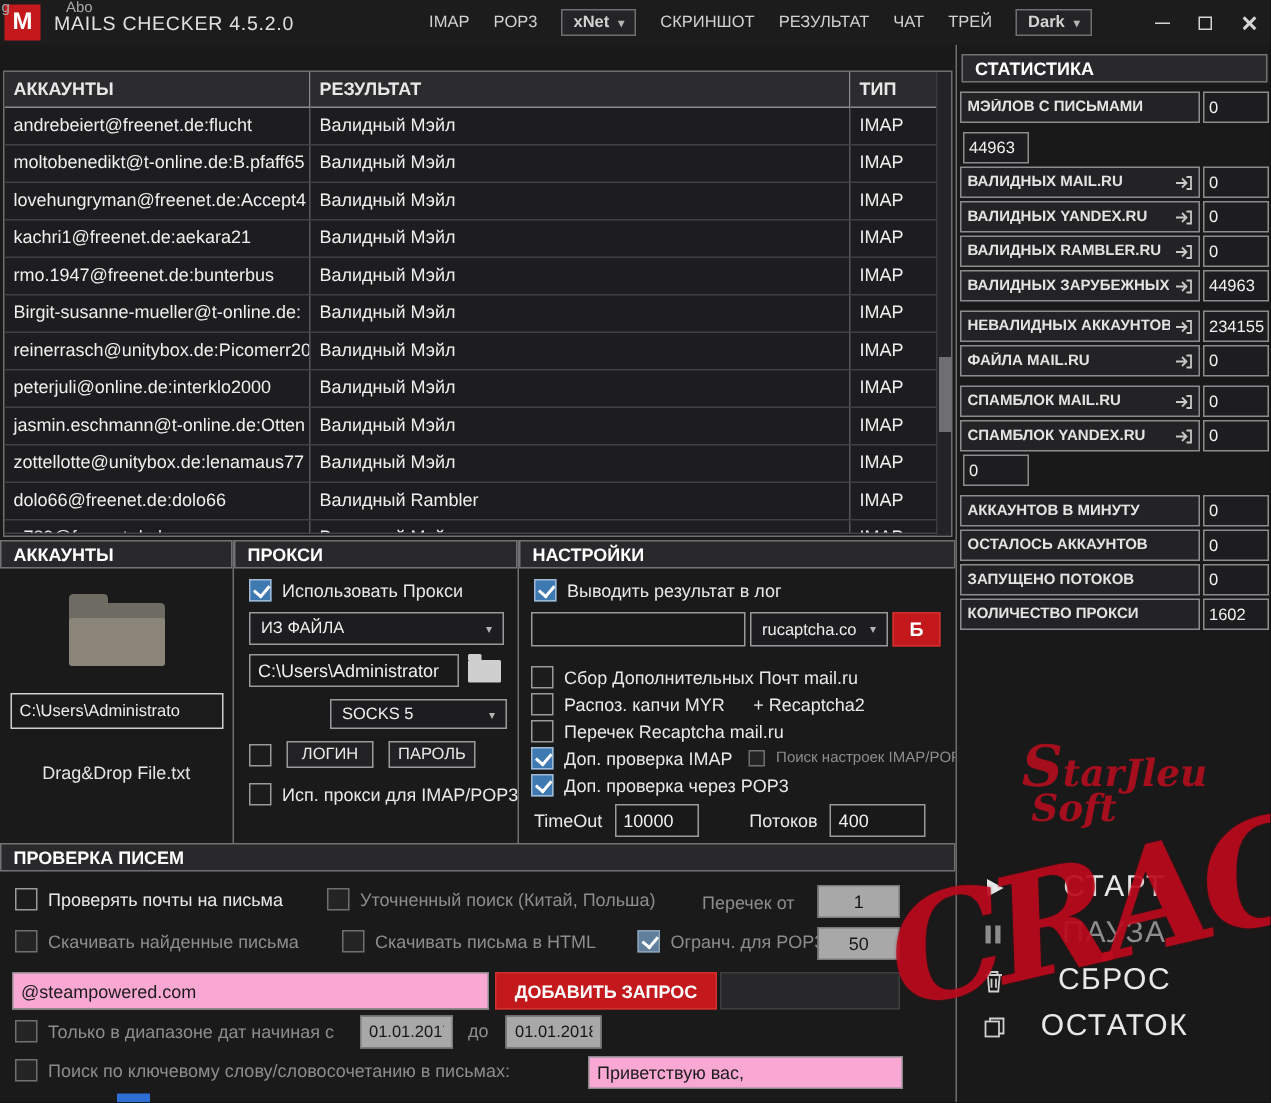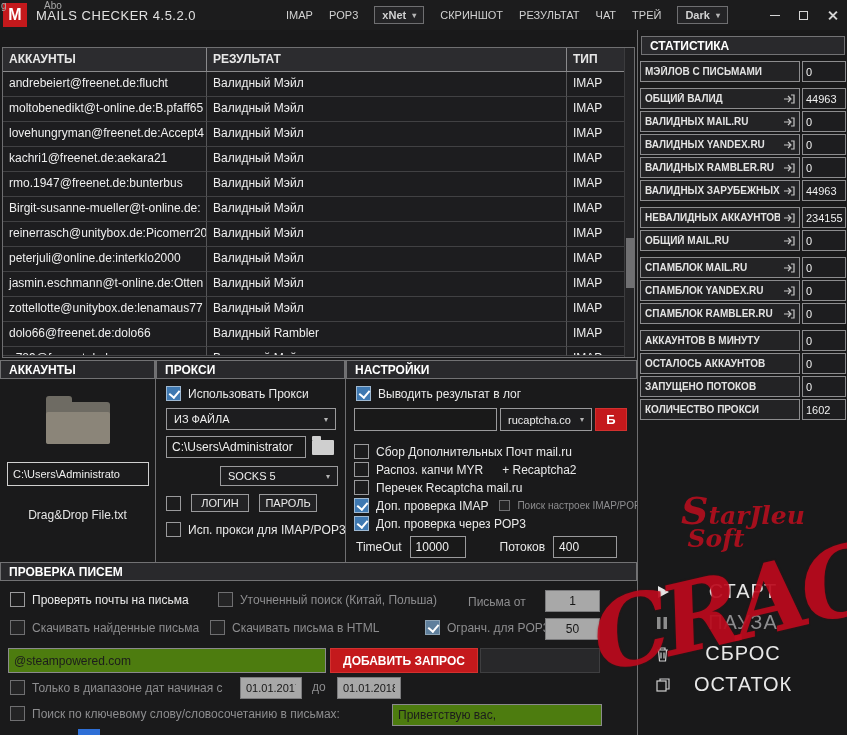--- a/index.html
+++ b/index.html
@@ -54,21 +54,21 @@
   .cb.on.muted { background:#5f7f9c; border-color:#8da3b5; }
   .cb.dim { border-color:#6f6f71; background:#242425; }
   .cb.tiny { width:11px; height:11px; }
   .lbl { font-size:12px; color:#e9e9e9; }
   .lbl.dim { color:#8d8d8f; }
   .lbl.sm { font-size:10px; }
 
   .inp { border:1px solid #9a9a9c; background:#191919; color:#f0f0f0; font-size:12px; font-family:inherit; padding:0 5px; height:22px; outline:none; }
   .inp.center { text-align:left; }
   .inp.gray { background:#a8a8a8; border:1px solid #7b7b7d; color:#161616; text-align:center; }
-  .inp.light { background:#4d7c0f; border:1px solid #8a8a8c; color:#1c1c1c; }
+  .inp.light { background:#f9a8d4; border:1px solid #8a8a8c; color:#1c1c1c; }
   .combo { display:flex; align-items:center; justify-content:space-between; border:1px solid #9a9a9c; background:#1d1d1f; color:#eee; font-size:11px; padding:0 7px; height:22px; cursor:pointer; position:absolute; }
   .btn { display:flex; align-items:center; justify-content:center; border:1px solid #9a9a9c; background:#222224; color:#e8e8e8; font-size:11px; cursor:pointer; font-family:inherit; position:absolute; }
   .btn.red { background:#c4191c; border-color:#d2312f; color:#fff; font-weight:bold; }
 
   
   .folder-big { position:absolute; left:46px; top:36px; width:64px; height:48px; cursor:pointer; }
   .folder-big .tab { position:absolute; left:0; top:0; width:26px; height:10px; background:#6e6b63; border-radius:3px 3px 0 0; }
   .folder-big .back { position:absolute; left:0; right:0; top:6px; bottom:0; background:#6e6b63; border-radius:3px; }
   .folder-big .front { position:absolute; left:0; right:0; bottom:0; height:32px; background:#8b8579; border-radius:2px; }
   .acc-path { position:absolute; left:7px; top:102px; width:142px; height:24px; border:1px solid #d0d0d0; background:#1b1b1c; font-size:11px; color:#eee; display:flex; align-items:center; padding:0 5px; overflow:hidden; white-space:nowrap; cursor:pointer; }
@@ -308,28 +308,28 @@
     <div class="sec-h">ПРОВЕРКА ПИСЕМ</div>
 
     <div class="row" style="left:10px; top:30px;">
       <span class="cb"></span>
       <span class="lbl">Проверять почты на письма</span>
     </div>
     <div class="row" style="left:218px; top:30px;">
       <span class="cb dim"></span>
       <span class="lbl dim">Уточненный поиск (Китай, Польша)</span>
     </div>
-    <span class="lbl dim" style="position:absolute; left:468px; top:33px;">Письма от</span>
+    <span class="lbl dim" style="position:absolute; left:468px; top:33px;">Перечек от</span>
     <input class="inp gray" style="position: absolute; left: 545px; top: 28px; width: 55px;" value="1">
 
     <div class="row" style="left:10px; top:58px;">
       <span class="cb dim"></span>
       <span class="lbl dim">Скачивать найденные письма</span>
     </div>
-    <div class="row" style="left:210px; top:58px;">
+    <div class="row" style="left:228px; top:58px;">
       <span class="cb dim"></span>
       <span class="lbl dim">Скачивать письма в HTML</span>
     </div>
     <div class="row" style="left:425px; top:58px;">
       <span class="cb on muted"></span>
       <span class="lbl dim">Огранч. для POP3</span>
     </div>
     <input class="inp gray" style="position: absolute; left: 545px; top: 56px; width: 55px;" value="50">
 
     <input class="inp light" style="position: absolute; left: 8px; top: 86px; width: 318px; height: 25px;" value="@steampowered.com">
@@ -356,28 +356,20 @@
     <div class="slist">
 
       <div class="srow">
         <div class="slab">
             <span class="txt">МЭЙЛОВ С ПИСЬМАМИ</span>
           </div>
         <div class="sval">0</div>
       </div>
 
       <div class="srow gap">
-        <div class="slab">
-            <span class="txt">ОБЩИЙ ВАЛИД</span>
-            <span class="sicon">
-              <svg width="12" height="10" viewBox="0 0 12 10">
-                <path d="M1 5h6M5 2l3 3-3 3M8 1h3v8H8" fill="none" stroke="#c8c8c8" stroke-width="1.2"></path>
-              </svg>
-            </span>
-          </div>
         <div class="sval">44963</div>
       </div>
       <div class="srow">
         <div class="slab">
             <span class="txt">ВАЛИДНЫХ MAIL.RU</span>
             <span class="sicon">
               <svg width="12" height="10" viewBox="0 0 12 10">
                 <path d="M1 5h6M5 2l3 3-3 3M8 1h3v8H8" fill="none" stroke="#c8c8c8" stroke-width="1.2"></path>
               </svg>
             </span>
@@ -424,21 +416,21 @@
             <span class="sicon">
               <svg width="12" height="10" viewBox="0 0 12 10">
                 <path d="M1 5h6M5 2l3 3-3 3M8 1h3v8H8" fill="none" stroke="#c8c8c8" stroke-width="1.2"></path>
               </svg>
             </span>
           </div>
         <div class="sval">234155</div>
       </div>
       <div class="srow">
         <div class="slab">
-            <span class="txt">ОБЩИЙ MAIL.RU</span>
+            <span class="txt">ФАЙЛА MAIL.RU</span>
             <span class="sicon">
               <svg width="12" height="10" viewBox="0 0 12 10">
                 <path d="M1 5h6M5 2l3 3-3 3M8 1h3v8H8" fill="none" stroke="#c8c8c8" stroke-width="1.2"></path>
               </svg>
             </span>
           </div>
         <div class="sval">0</div>
       </div>
 
       <div class="srow gap">
@@ -457,28 +449,20 @@
             <span class="txt">СПАМБЛОК YANDEX.RU</span>
             <span class="sicon">
               <svg width="12" height="10" viewBox="0 0 12 10">
                 <path d="M1 5h6M5 2l3 3-3 3M8 1h3v8H8" fill="none" stroke="#c8c8c8" stroke-width="1.2"></path>
               </svg>
             </span>
           </div>
         <div class="sval">0</div>
       </div>
       <div class="srow">
-        <div class="slab">
-            <span class="txt">СПАМБЛОК RAMBLER.RU</span>
-            <span class="sicon">
-              <svg width="12" height="10" viewBox="0 0 12 10">
-                <path d="M1 5h6M5 2l3 3-3 3M8 1h3v8H8" fill="none" stroke="#c8c8c8" stroke-width="1.2"></path>
-              </svg>
-            </span>
-          </div>
         <div class="sval">0</div>
       </div>
 
       <div class="srow gap">
         <div class="slab">
             <span class="txt">АККАУНТОВ В МИНУТУ</span>
           </div>
         <div class="sval">0</div>
       </div>
       <div class="srow">

